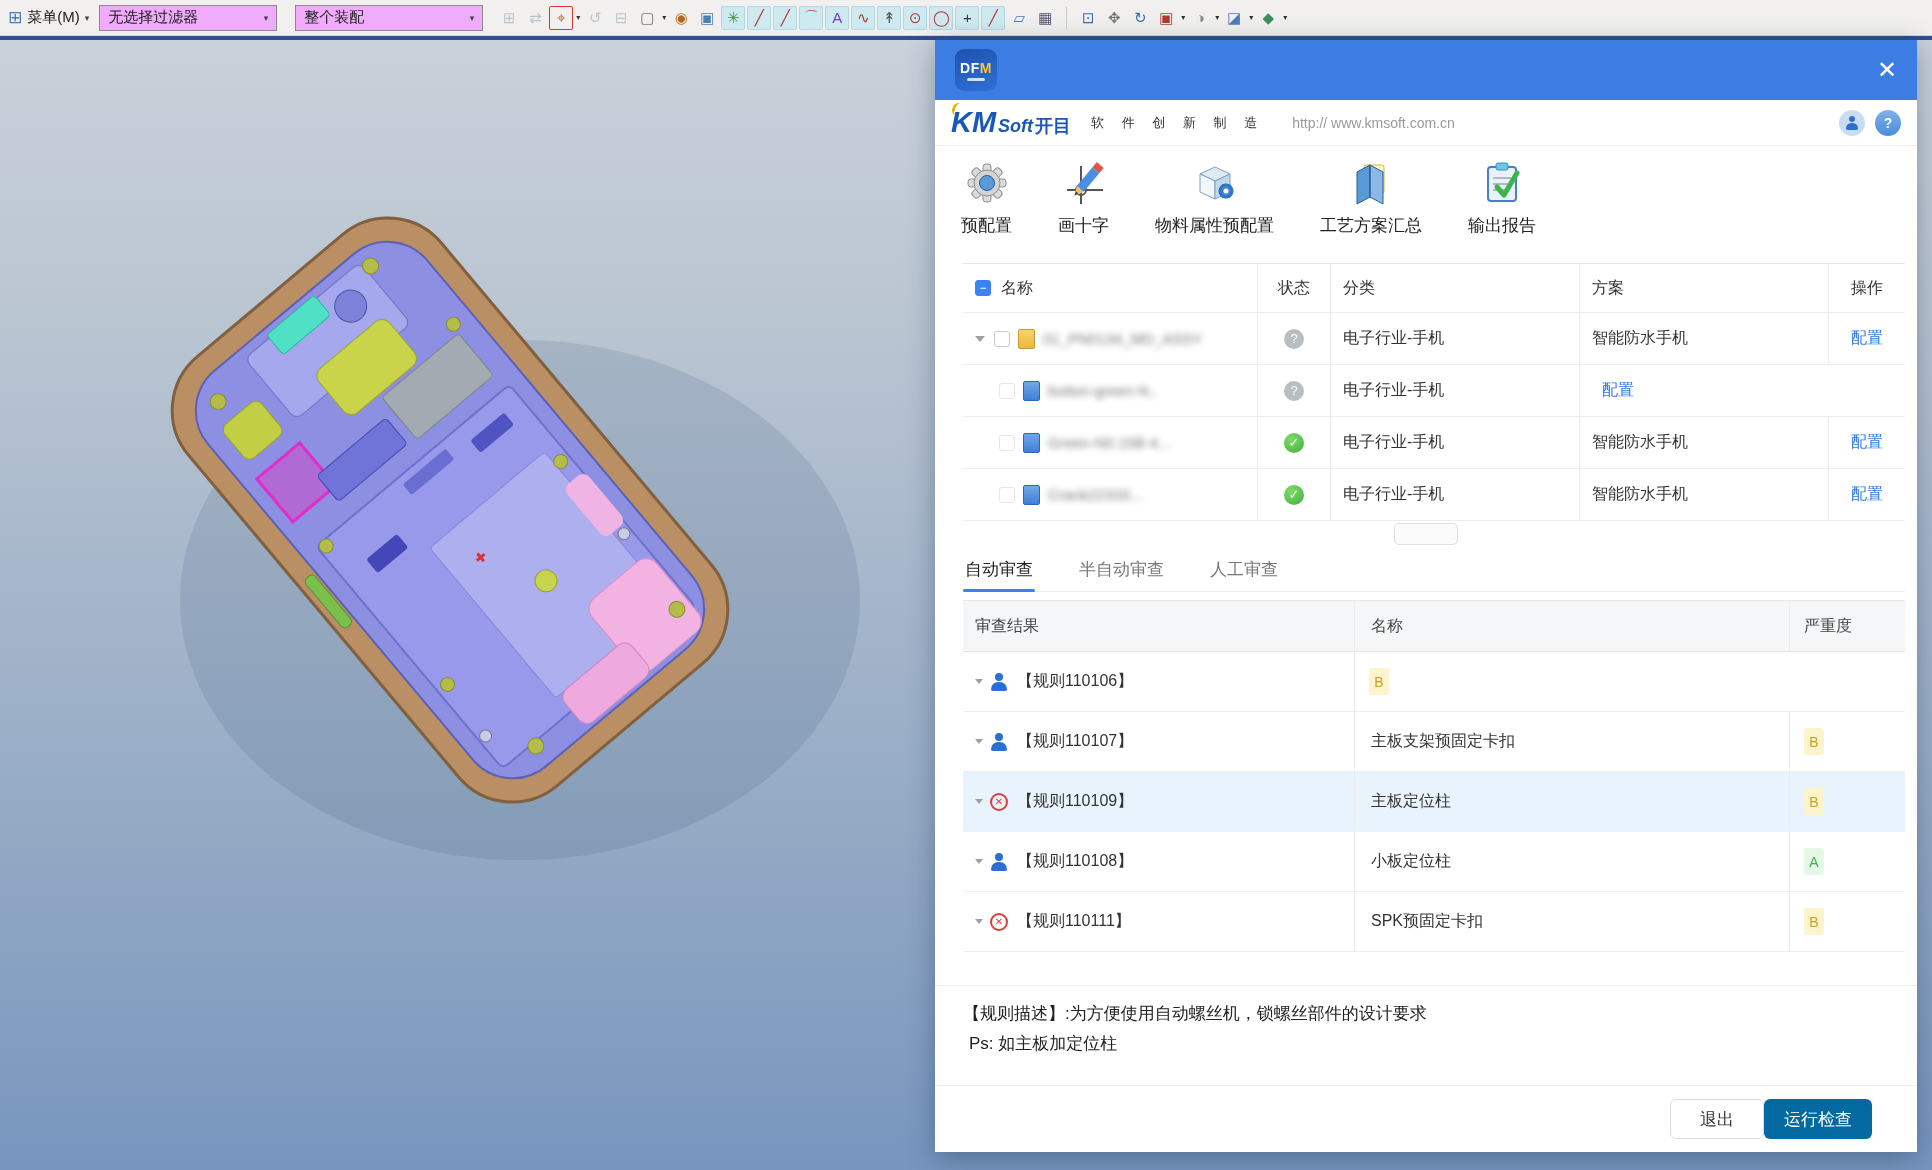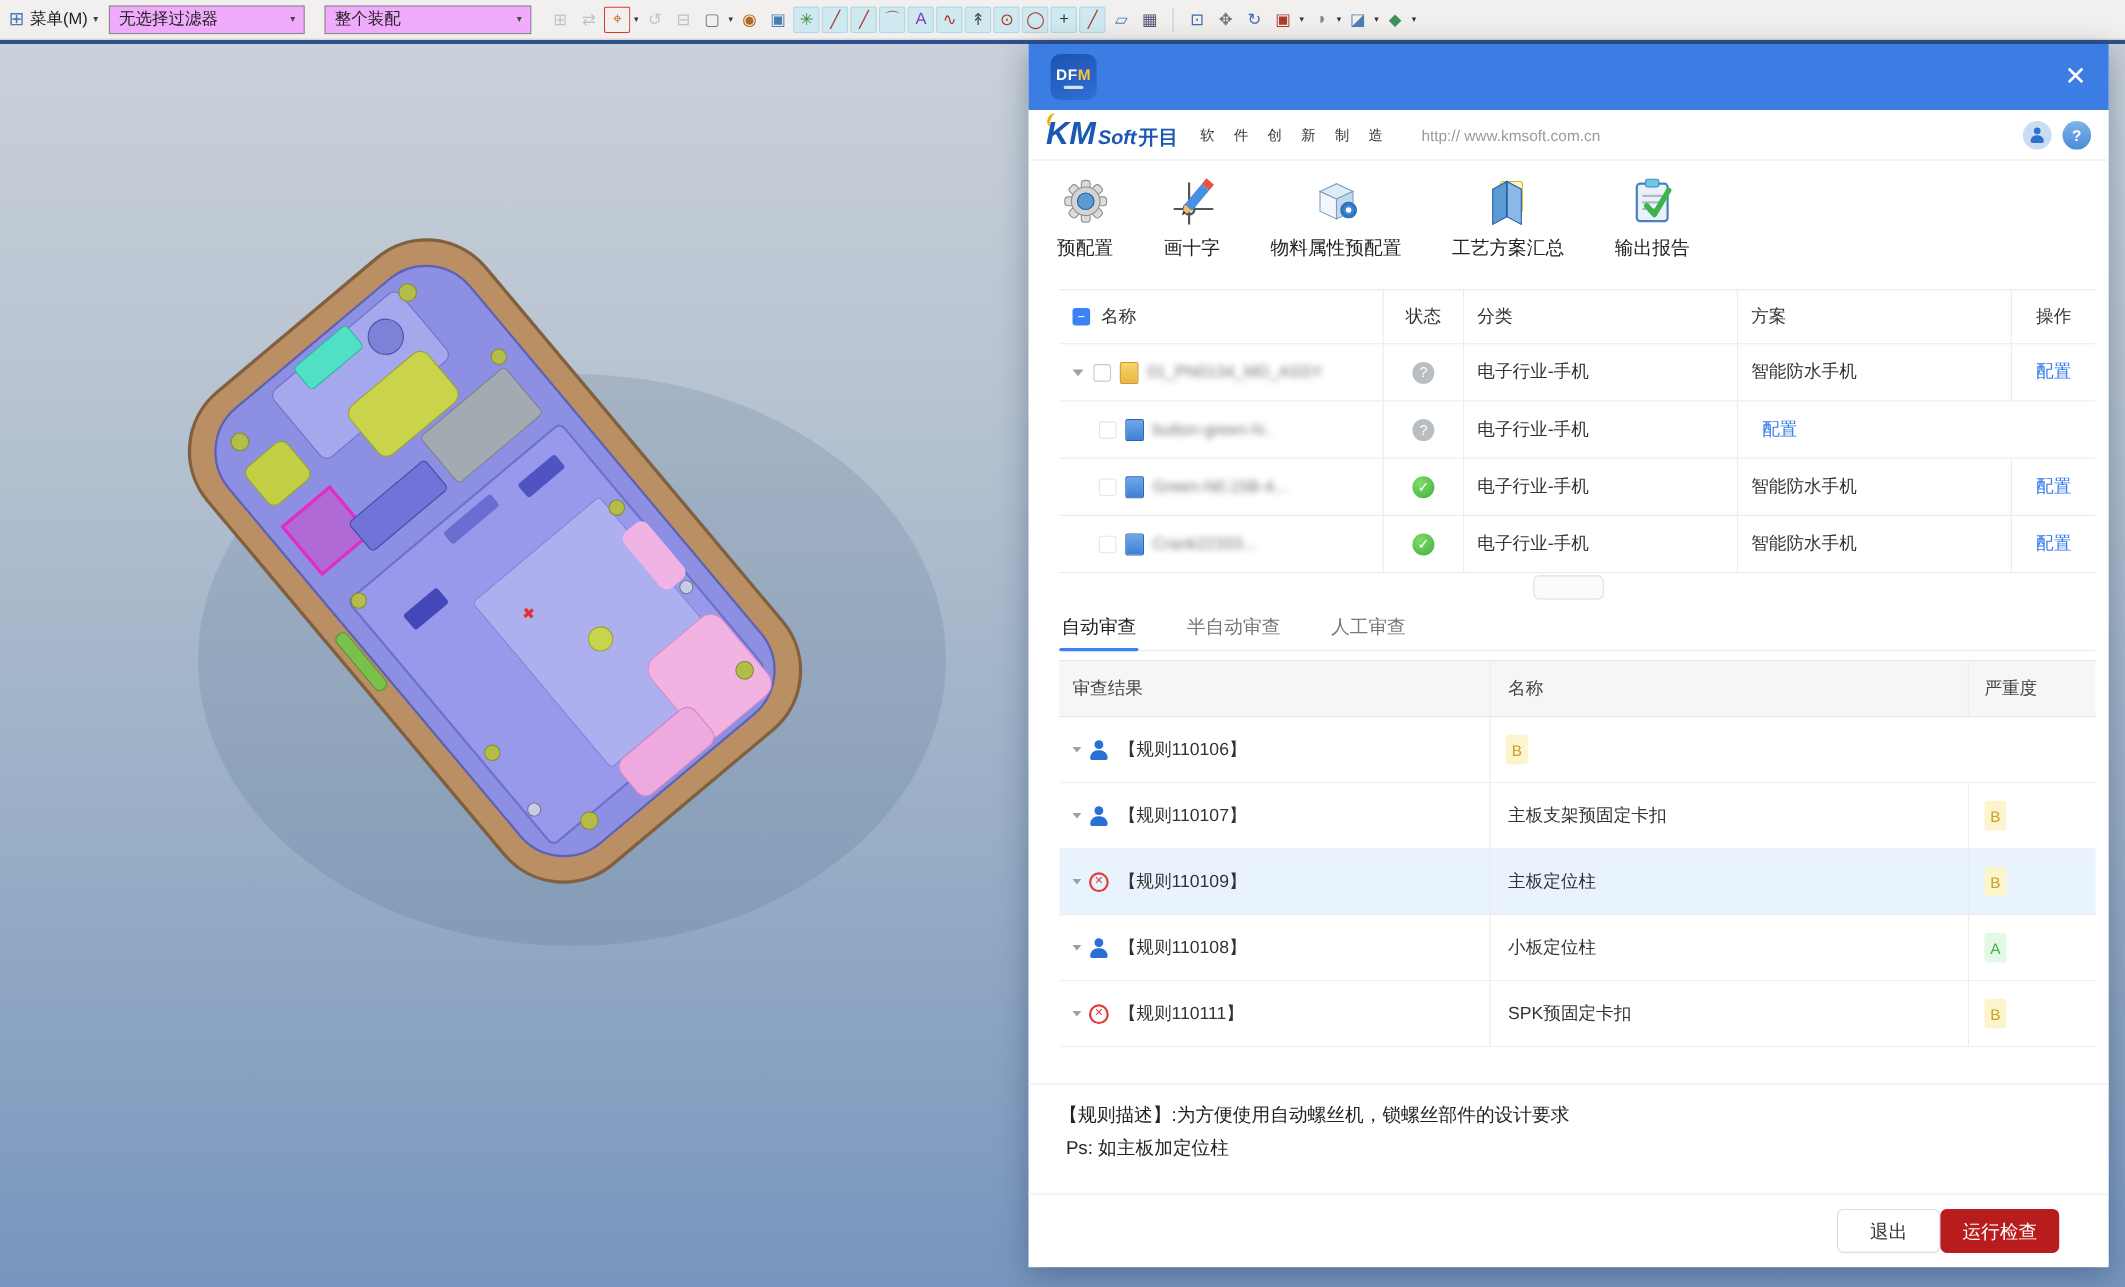--- a/index.html
+++ b/index.html
@@ -130,21 +130,21 @@
 
   .desc{position:absolute;top:945px;left:0;right:0;height:100px;border-top:1px solid #ececec;
         padding:13px 0 0 28px;font-size:17px;color:#222;line-height:1.75;box-sizing:border-box;}
   .desc .l2{padding-left:6px;}
 
   .footer{position:absolute;top:1045px;left:0;right:0;bottom:0;border-top:1px solid #ececec;
           display:flex;align-items:center;justify-content:flex-end;padding-right:45px;}
   .btn{height:40px;border-radius:6px;font-size:17px;display:flex;align-items:center;justify-content:center;
        cursor:pointer;font-family:inherit;box-sizing:border-box;}
   .btn-exit{width:94px;background:#fff;border:1px solid #dcdcdc;color:#333;}
-  .btn-run{width:108px;background:#b91c1c;border:none;color:#fff;}
+  .btn-run{width:108px;background:#0369a1;border:none;color:#fff;}
 </style>
 </head>
 <body>
 
 <div class="toolbar">
   <div class="menu-group">
     <span class="app-glyph">⊞</span>
     <span>菜单(M)</span>
     <span class="dd">▾</span>
   </div>

